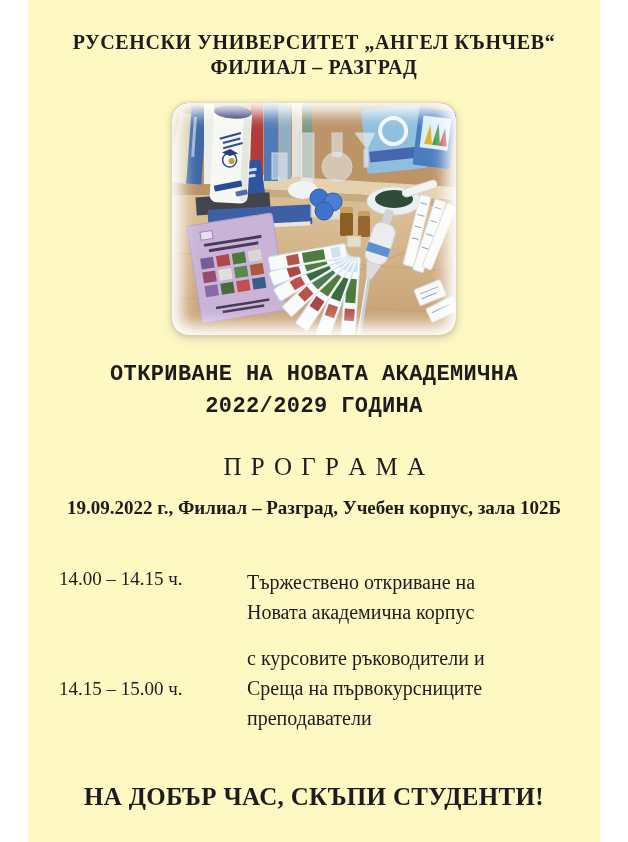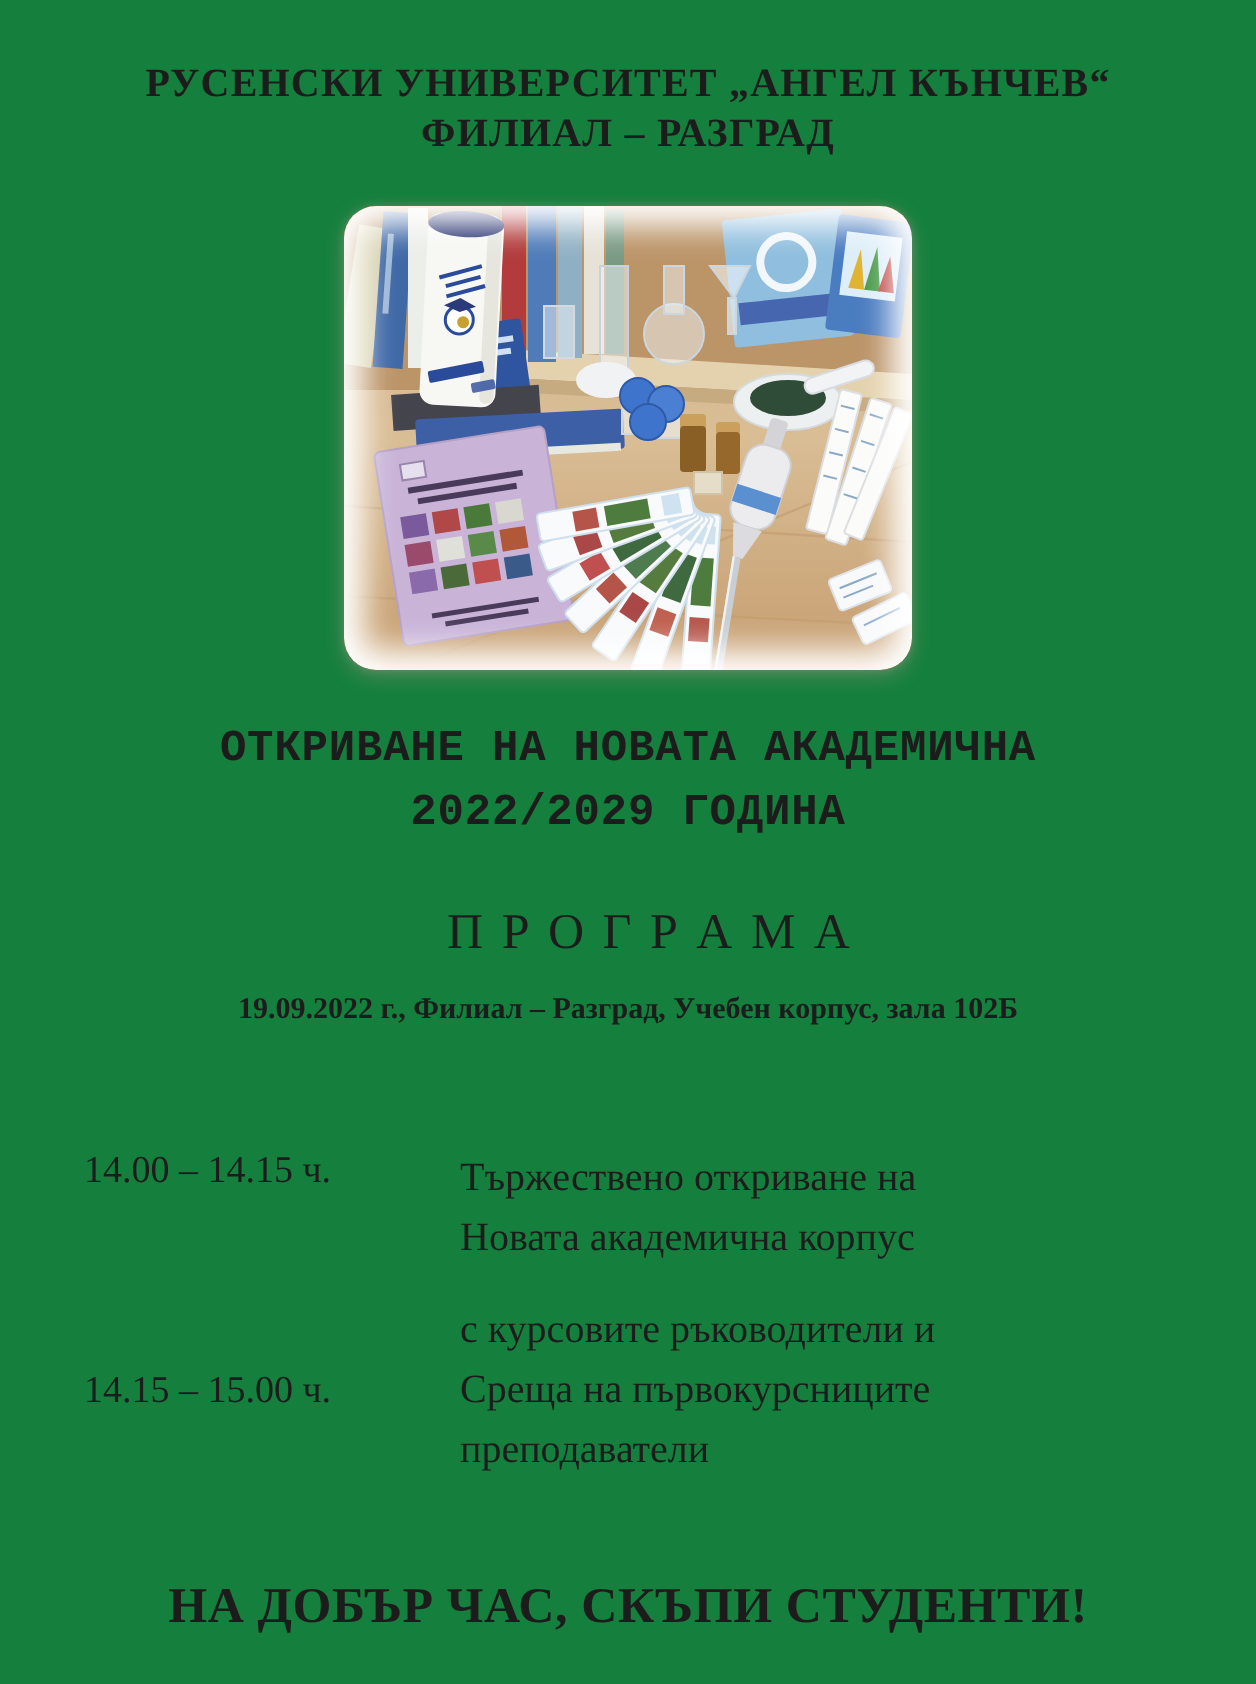--- a/index.html
+++ b/index.html
@@ -1,18 +1,18 @@
 <!DOCTYPE html>
 <html><head>
 <meta charset="utf-8">
 <style>
   html,body { margin:0; padding:0; background:#ffffff; }
   .page {
-    width:628px; height:842px; margin:0 auto; position:relative;
-    background:#15803d; overflow:hidden;
+    width:572px; height:842px; margin:0 auto; position:relative;
+    background:#fef9c3; overflow:hidden;
     font-family:"Liberation Serif", serif; color:#1c1c1c;
     text-align:center;
   }
   
   .header { margin-top:30px; line-height:25px; }
   .header-line { font-size:20px; font-weight:bold; letter-spacing:0.6px; }
   
   .photo-wrap {
     width:284px; height:232px; margin:23px auto 0 auto; position:relative;
     border-radius:16px; overflow:hidden;
@@ -20,23 +20,23 @@
   }
   .photo-wrap svg { display:block; }
   .photo-fade {
     position:absolute; inset:0; border-radius:16px; pointer-events:none;
     box-shadow:inset 0 0 16px 10px #ffffff;
   }
   
   .event-title { margin-top:24px; line-height:32px; }
   .event-title div { font-size:22px; font-weight:bold; letter-spacing:0.4px;font-family:Liberation Mono, monospace; }
   .program-heading { margin-top:30px; font-size:25px; font-weight:normal; letter-spacing:1.5px;padding-left:22px; }
-  .event-details { margin-top:16px; font-size:15px; font-weight:bold; }
-  
-  .schedule { margin-top:60px; padding:0 36px; text-align:left; }
+  .event-details { margin-top:16px; font-size:19px; font-weight:bold; }
+  
+  .schedule { margin-top:48px; padding:0 25px; text-align:left; }
   .schedule-row { display:flex; }
   .schedule-row + .schedule-row { margin-top:16px; }
   .schedule-row.align-top { align-items:flex-start; }
   .schedule-row.align-center { align-items:center; }
   .time-cell { flex:0 0 188px; font-size:19px; padding-left:6px; padding-top:1px; }
   .activity-cell { flex:1; text-align:left; font-size:20px; line-height:30px; }
   .activity-line { display:block; }
   
   .closing { margin-top:50px; font-size:25px; font-weight:bold; letter-spacing:0.3px; }
 </style>

